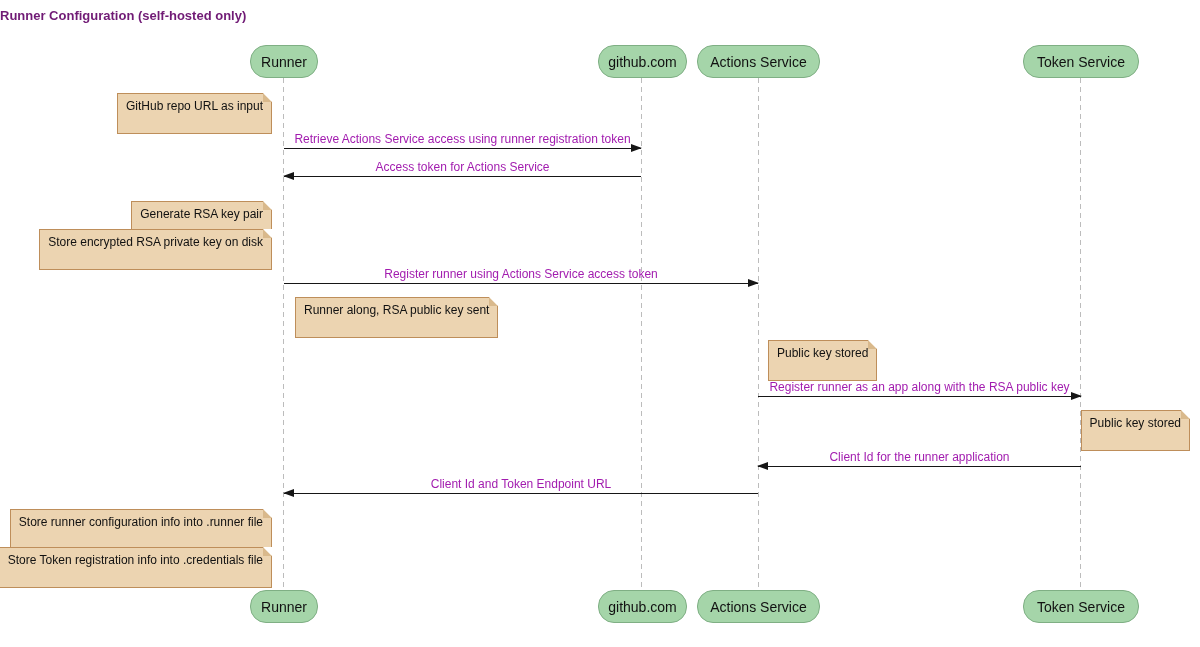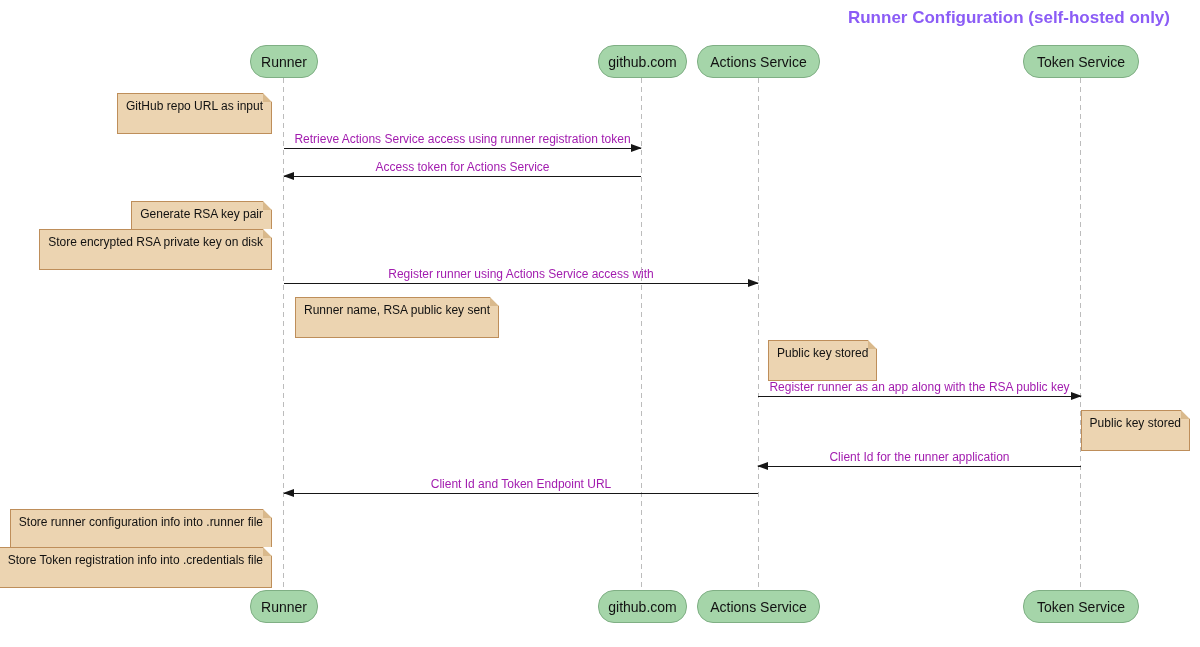--- a/index.html
+++ b/index.html
@@ -11,22 +11,22 @@
     --lifeline:#BCBCBC;
     --arrow:#161616;
     --bg:#FFFFFF;
   }
   html,body{margin:0;padding:0;background:var(--bg);}
   #diagram{
     position:relative;width:1200px;height:647px;background:var(--bg);
     font-family:"Liberation Sans", sans-serif;color:#111;overflow:hidden;
   }
   .title{
-    position:absolute;top:8px;left:0;width:1170px;text-align:right;
-    font-size:17px;font-weight:bold;color:#8b5cf6;
+    position:absolute;top:8px;left:0;width:1170px;text-align:left;
+    font-size:13px;font-weight:bold;color:#701a75;
   }
   .participant{
     position:absolute;height:33px;display:flex;align-items:center;justify-content:center;
     background:var(--participant-fill);border:1px solid var(--participant-border);
     border-radius:16px;font-size:14px;box-sizing:border-box;
   }
   .lifeline{
     position:absolute;top:78px;height:512px;width:1px;
     background:repeating-linear-gradient(to bottom,var(--lifeline) 0 5px,transparent 5px 9px);
   }
@@ -78,36 +78,36 @@
   <div class="participant" style="left:1023px;top:45px;width:116px">Token Service</div>
 
   <div class="participant" style="left:250px;top:590px;width:68px">Runner</div>
   <div class="participant" style="left:598px;top:590px;width:89px">github.com</div>
   <div class="participant" style="left:697px;top:590px;width:123px">Actions Service</div>
   <div class="participant" style="left:1023px;top:590px;width:116px">Token Service</div>
 
   <div class="note" style="right:928px;top:93px"><span>GitHub repo URL as input</span></div>
   <div class="note" style="right:928px;top:201px"><span>Generate RSA key pair</span></div>
   <div class="note" style="right:928px;top:229px"><span>Store encrypted RSA private key on disk</span></div>
-  <div class="note" style="left:295px;top:297px"><span>Runner name, RSA public key sent</span></div>
+  <div class="note" style="left:295px;top:297px"><span>Runner along, RSA public key sent</span></div>
   <div class="note" style="left:768px;top:340px"><span>Public key stored</span></div>
   <div class="note" style="right:10px;top:410px"><span>Public key stored</span></div>
   <div class="note" style="right:928px;top:509px"><span>Store runner configuration info into .runner file</span></div>
   <div class="note" style="right:928px;top:547px"><span>Store Token registration info into .credentials file</span></div>
 
   <div class="arrow" style="left:284px;top:130px;width:357px">
     <div class="arrow-label">Retrieve Actions Service access using runner registration token</div>
     <div class="head head-right"></div>
   </div>
   <div class="arrow" style="left:284px;top:158px;width:357px">
     <div class="arrow-label">Access token for Actions Service</div>
     <div class="head head-left"></div>
   </div>
   <div class="arrow" style="left:284px;top:265px;width:474px">
-    <div class="arrow-label">Register runner using Actions Service access with</div>
+    <div class="arrow-label">Register runner using Actions Service access token</div>
     <div class="head head-right"></div>
   </div>
   <div class="arrow" style="left:758px;top:378px;width:323px">
     <div class="arrow-label">Register runner as an app along with the RSA public key</div>
     <div class="head head-right"></div>
   </div>
   <div class="arrow" style="left:758px;top:448px;width:323px">
     <div class="arrow-label">Client Id for the runner application</div>
     <div class="head head-left"></div>
   </div>

